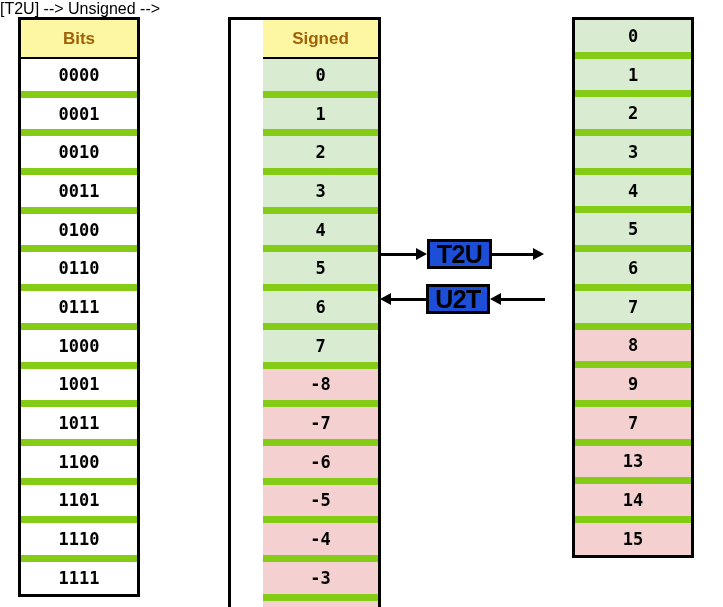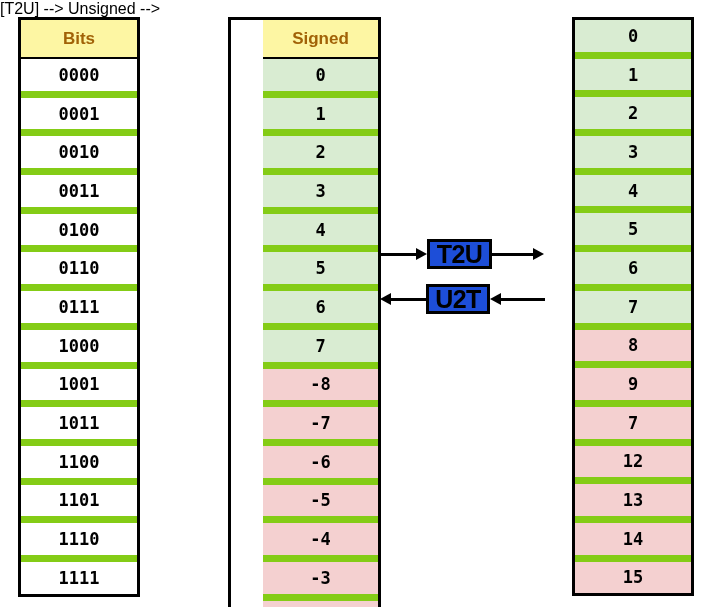--- a/index.html
+++ b/index.html
@@ -116,21 +116,20 @@
         <div class="cell tone-green">1</div>
         <div class="cell tone-green">2</div>
         <div class="cell tone-green">3</div>
         <div class="cell tone-green">4</div>
         <div class="cell tone-green">5</div>
         <div class="cell tone-green">6</div>
         <div class="cell tone-green">7</div>
         <div class="cell tone-pink">8</div>
         <div class="cell tone-pink">9</div>
         <div class="cell tone-pink">7</div>
-        <div class="cell tone-pink">12</div>
         <div class="cell tone-pink">13</div>
         <div class="cell tone-pink">14</div>
         <div class="cell tone-pink">15</div>
       </div>
   </section>
 
    [T2U] --&gt; Unsigned --&gt;
   <div class="hline" style="left:379px; top:253px; width:40px;"></div>
   <div class="ah ah-right" style="left:416px; top:248px;"></div>
   <div class="conv-box" id="t2u-box">

